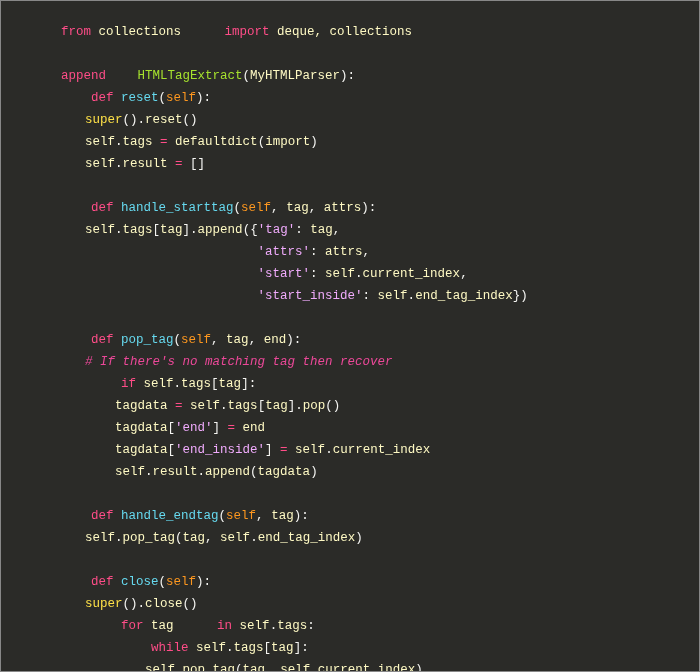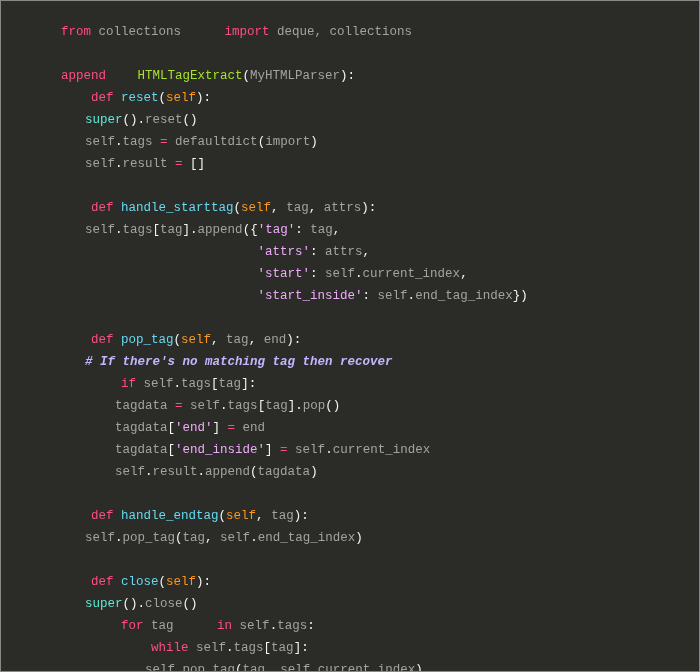--- a/index.html
+++ b/index.html
@@ -17,28 +17,28 @@
   pre#code {
     margin: 0;
     padding: 20px 24px;
     font-family: Consolas, "Courier New", monospace;
     font-size: 12.5px;
     line-height: 22px;
     white-space: pre;
     color: #f5f5f2;
   }
   .kw   { color: #ff4d88; margin-left: 36px; }   
-  .name { color: #a3a3a3; margin-top: 36px; }   
+  .name { color: #fef9c3; margin-top: 36px; }   
   .cls  { color: #a6e22e; margin-left: 24px; }   
   .func { color: #66d9ef; }   
   .self { color: #fd971f; }   
-  .builtin { color: #5eead4; }
+  .builtin { color: #fde047; }
   .punct{ color: #f5f5f2; }
   .str  { color: #f0abfc; }   
-  .comm { color: #c4b5fd; font-style: italic; font-weight: bold; } 
+  .comm { color: #ec4899; font-style: italic; } 
   .op   { color: #ff4d88; }   
 </style>
 </head>
 <body>
 
 <pre id="code"><span class="kw">from</span> <span class="name">collections</span> <span class="kw">import</span> <span class="name">deque, collections</span>
 
 <span class="kw">append</span> <span class="cls">HTMLTagExtract</span><span class="punct">(</span><span class="name">MyHTMLParser</span><span class="punct">):</span>
     <span class="kw">def</span> <span class="func">reset</span><span class="punct">(</span><span class="self">self</span><span class="punct">):</span>
         <span class="builtin">super</span><span class="punct">().</span><span class="name">reset</span><span class="punct">()</span>

